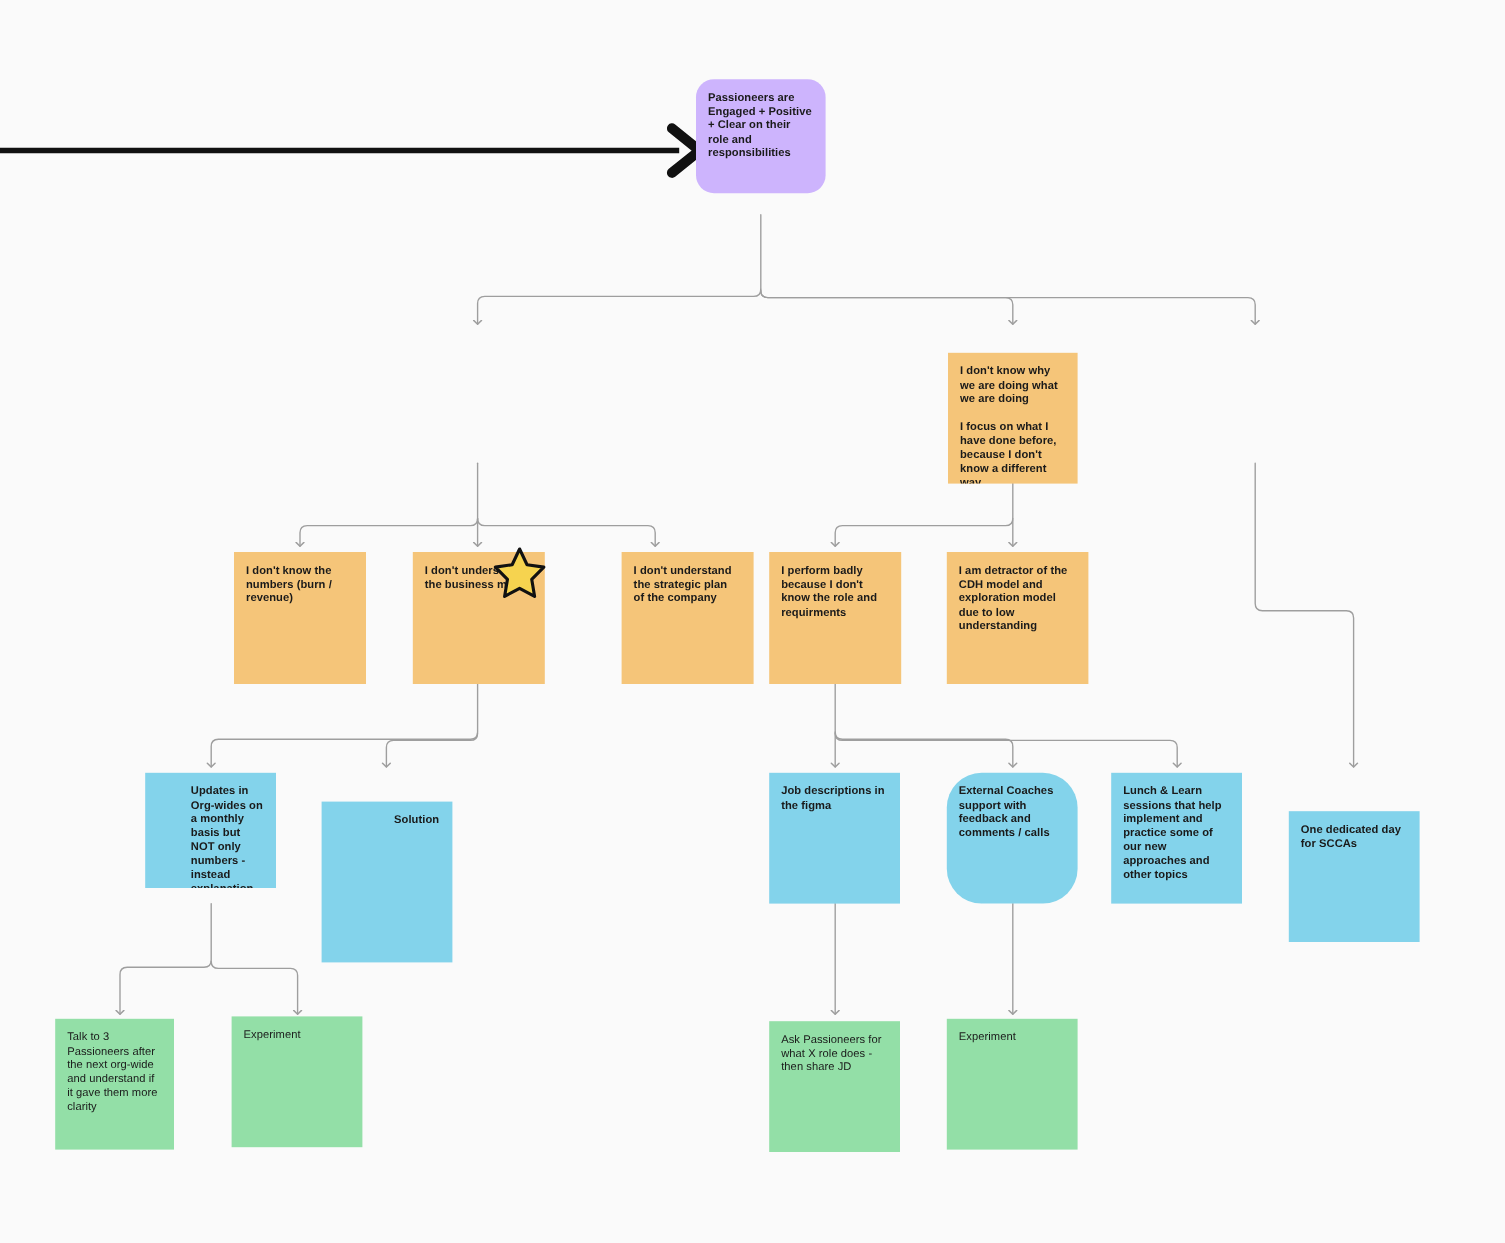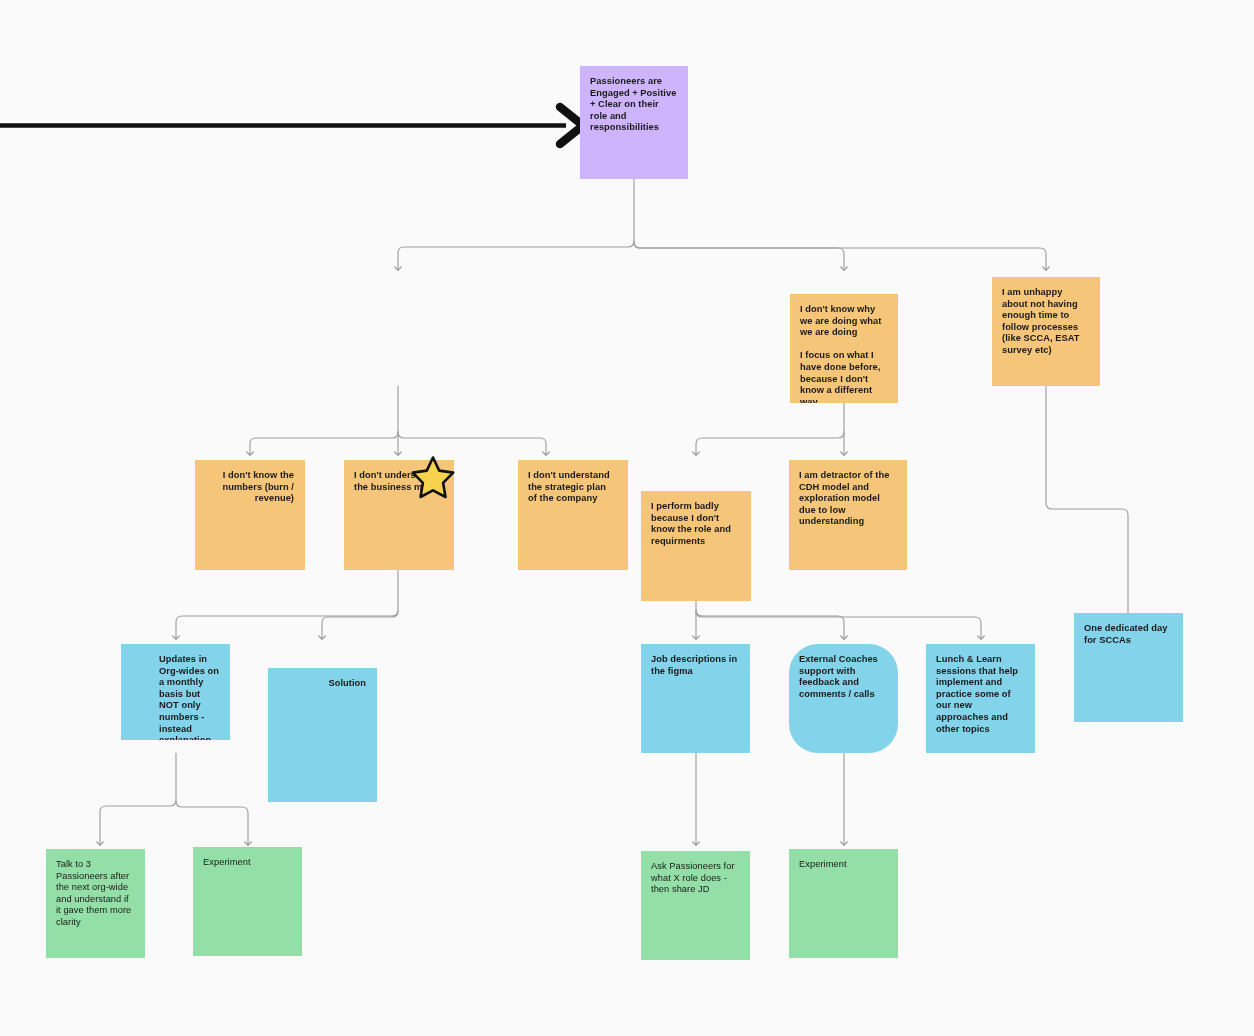--- a/index.html
+++ b/index.html
@@ -104,47 +104,44 @@
 
       <path d="M844,753 L844,845" marker-end="url(#ah)"></path>
     </g>
   </svg>
 
   <svg id="bigarrow" viewBox="0 0 590 52" xmlns="http://www.w3.org/2000/svg">
     <path d="M0,25.5 L566,25.5" stroke="#111111" stroke-width="4.6" fill="none"></path>
     <path d="M560,7 L583,25.5 L560,44" stroke="#111111" stroke-width="8.5" fill="none" stroke-linecap="round" stroke-linejoin="round"></path>
   </svg>
 
-  <div class="note purple bold" style="left:580px; top:66px; width:108px; height:113px;">
+  <div class="note purple bold" style="left:580px; top:66px; width:108px; height:95px;border-radius:15px;">
     <p>Passioneers are Engaged +  Positive + Clear on their role and responsibilities</p>
   </div>
 
 
   <div class="note orange bold" style="left:790px; top:277px; width:108px; height:109px;margin-top:17px;">
     <p>I don't know why we are doing what we are doing</p>
     <p>I focus on what I have done before, because I don't know a different way</p>
   </div>
 
-  <div class="note orange bold" style="left:992px; top:277px; width:108px; height:109px;">
-    <p>I am unhappy about not having enough time to follow processes (like SCCA, ESAT survey etc)</p>
-  </div>
 
-  <div class="note orange bold" style="left:195px; top:460px; width:110px; height:110px;text-align:right;">
+  <div class="note orange bold" style="left:195px; top:460px; width:110px; height:110px;">
     <p>I don't know the numbers (burn / revenue)</p>
   </div>
 
   <div class="note orange bold" style="left:344px; top:460px; width:110px; height:110px;">
     <p>I don't understand the business model</p>
   </div>
 
   <div class="note orange bold" style="left:518px; top:460px; width:110px; height:110px;">
     <p>I don't understand the strategic plan of the company</p>
   </div>
 
-  <div class="note orange bold" style="left:641px; top:460px; width:110px; height:110px;margin-top:31px;">
+  <div class="note orange bold" style="left:641px; top:460px; width:110px; height:110px;">
     <p>I perform badly because I don't know the role and requirments</p>
   </div>
 
   <div class="note orange bold" style="left:789px; top:460px; width:118px; height:110px;">
     <p>I am detractor of the CDH model and exploration model due to low understanding</p>
   </div>
 
   <div class="note blue bold" style="left:121px; top:644px; width:109px; height:96px;padding-left:38px;">
     <p>Updates in Org-wides on a monthly basis but NOT only numbers - instead explanation of business model + next steps</p>
   </div>
@@ -158,21 +155,21 @@
   </div>
 
   <div class="note blue bold" style="left:789px; top:644px; width:109px; height:109px;border-radius:29px;">
     <p>External Coaches support with feedback and comments / calls</p>
   </div>
 
   <div class="note blue bold" style="left:926px; top:644px; width:109px; height:109px;">
     <p>Lunch &amp; Learn sessions that help implement and practice some of our new approaches and other topics</p>
   </div>
 
-  <div class="note blue bold" style="left:1074px; top:613px; width:109px; height:109px;">
+  <div class="note blue bold" style="left:1074px; top:676px; width:109px; height:109px;">
     <p>One dedicated day for SCCAs</p>
   </div>
 
   <div class="note green normal" style="left:46px; top:849px; width:99px; height:109px;">
     <p>Talk to 3 Passioneers after the next org-wide and understand if it gave them more clarity</p>
   </div>
 
   <div class="note green normal" style="left:193px; top:847px; width:109px; height:109px;">
     <p>Experiment</p>
   </div>

